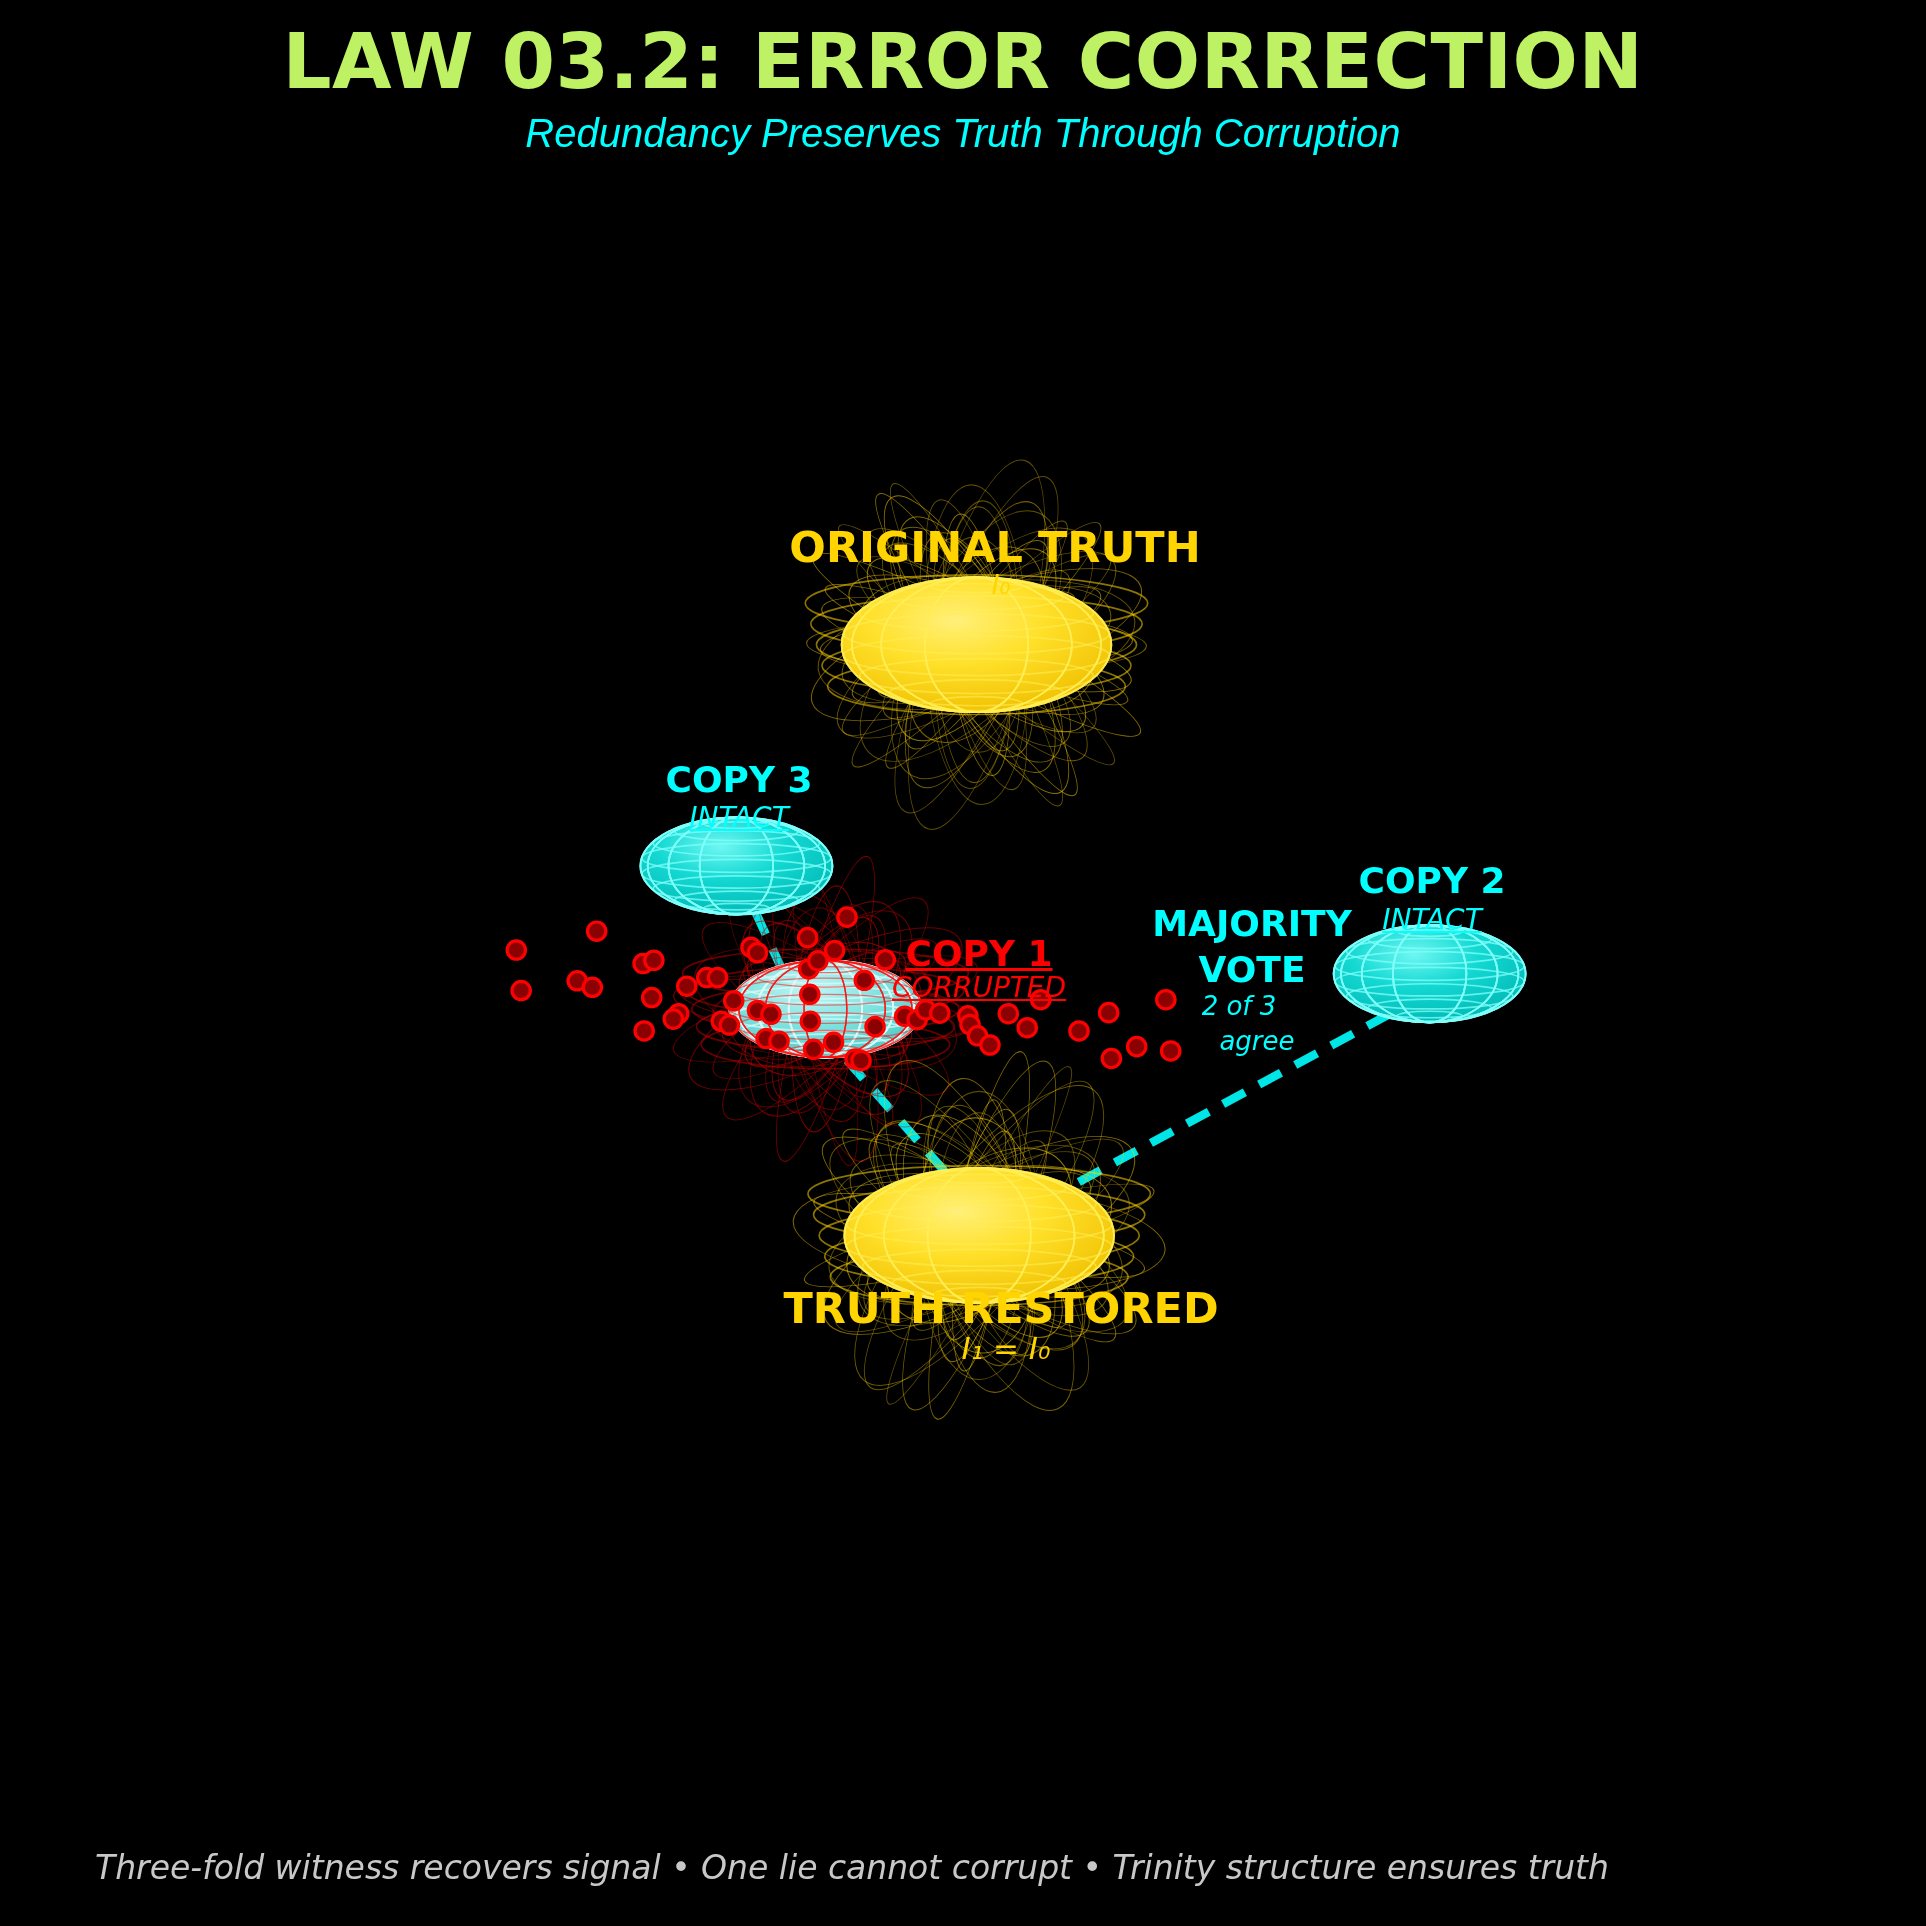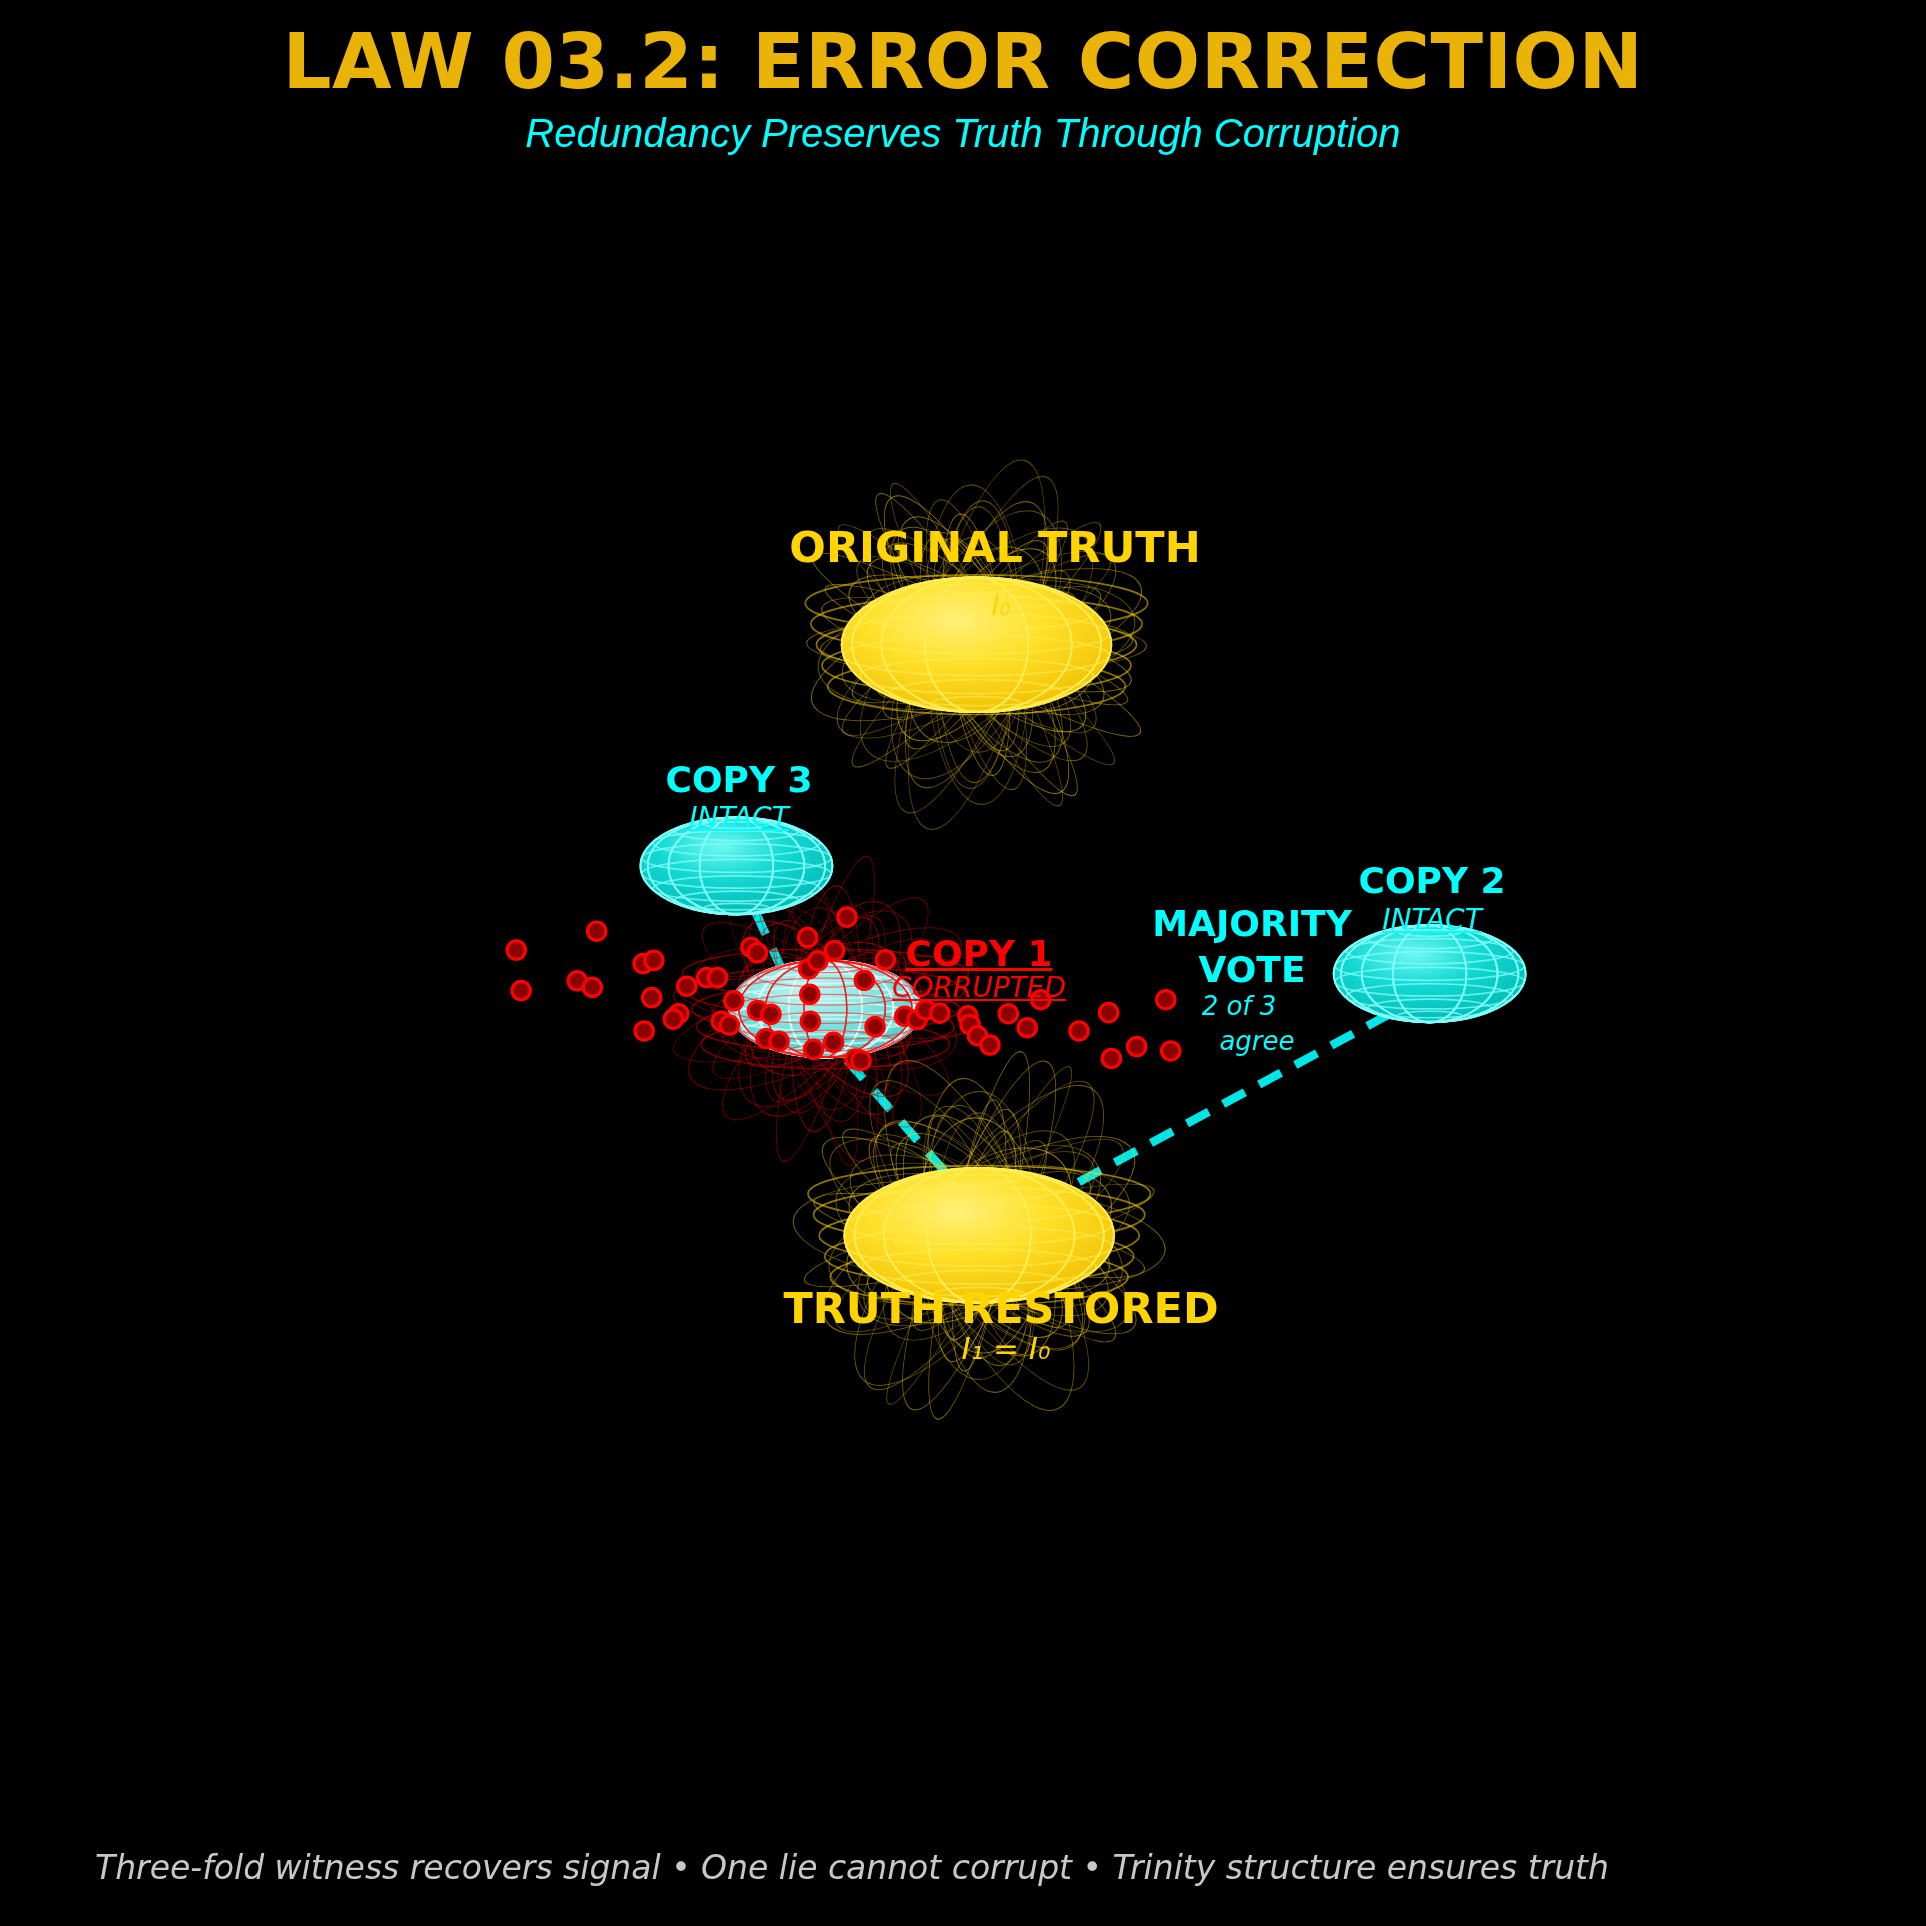--- a/index.html
+++ b/index.html
@@ -8,21 +8,21 @@
     width:1926px;height:1926px;
     background:#000000;
     overflow:hidden;
     font-family:"DejaVu Sans", sans-serif;
   }
   #scene{position:absolute;left:0;top:0;width:1926px;height:1926px;}
 
   .ttl{
     position:absolute;left:0;width:1926px;text-align:center;
     font-family:"DejaVu Sans", sans-serif;
-    font-weight:bold; color:#eab308;
+    font-weight:bold; color:#bef264;
     font-size:77px; letter-spacing:0.5px;
     line-height:1.0;
   }
   .sub{
     position:absolute;left:0;width:1926px;text-align:center;
     font-family:Liberation Sans, sans-serif;
     font-style:italic; color:#00FFFF;
     font-size:40px; line-height:1.0;
   }
   .foot{
@@ -433,21 +433,21 @@
         <circle cx="1547" cy="1762" r="17" fill="#8B0000" stroke="#FF0000" stroke-width="6"></circle>
         <circle cx="1641" cy="1779" r="17" fill="#8B0000" stroke="#FF0000" stroke-width="6"></circle>
         <circle cx="1570" cy="1700" r="17" fill="#8B0000" stroke="#FF0000" stroke-width="6"></circle>
       </g>
   </svg>
 
   <div class="ttl" style="top:23px;">LAW 03.2: ERROR CORRECTION</div>
   <div class="sub" style="top:113px;">Redundancy Preserves Truth Through Corruption</div>
 
   <div class="lbl hdr big c-yellow ctr" style="left:995px;top:526px;">ORIGINAL TRUTH</div>
-  <div class="lbl math c-yellow ctr" style="left:1001px;top:592px;font-size:27px;">I₀</div>
+  <div class="lbl math c-yellow ctr" style="left:1001px;top:571px;font-size:27px;">I₀</div>
 
   <div class="lbl hdr c-cyan ctr" style="left:739px;top:762px;">COPY 3</div>
   <div class="lbl sts c-cyan ctr" style="left:739px;top:804px;">INTACT</div>
 
   <div class="lbl hdr c-red ctr" style="left:979px;top:936px;text-decoration:underline;">COPY 1</div>
   <div class="lbl sts c-red ctr" style="left:979px;top:974px;text-align:right;">CORRUPTED</div>
 
   <div class="lbl hdr c-cyan ctr" style="left:1432px;top:863px;">COPY 2</div>
   <div class="lbl sts c-cyan ctr" style="left:1432px;top:906px;">INTACT</div>
 

